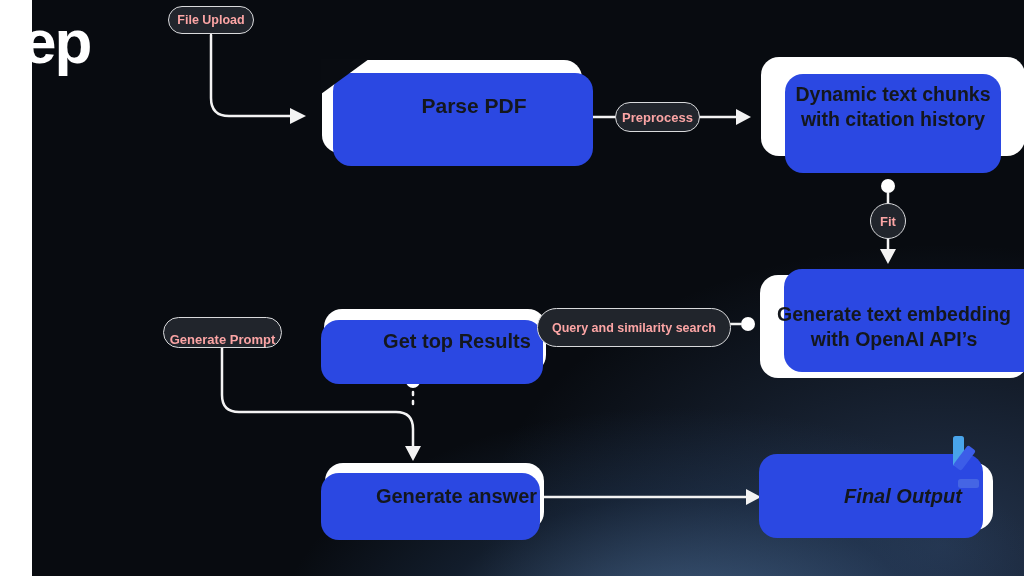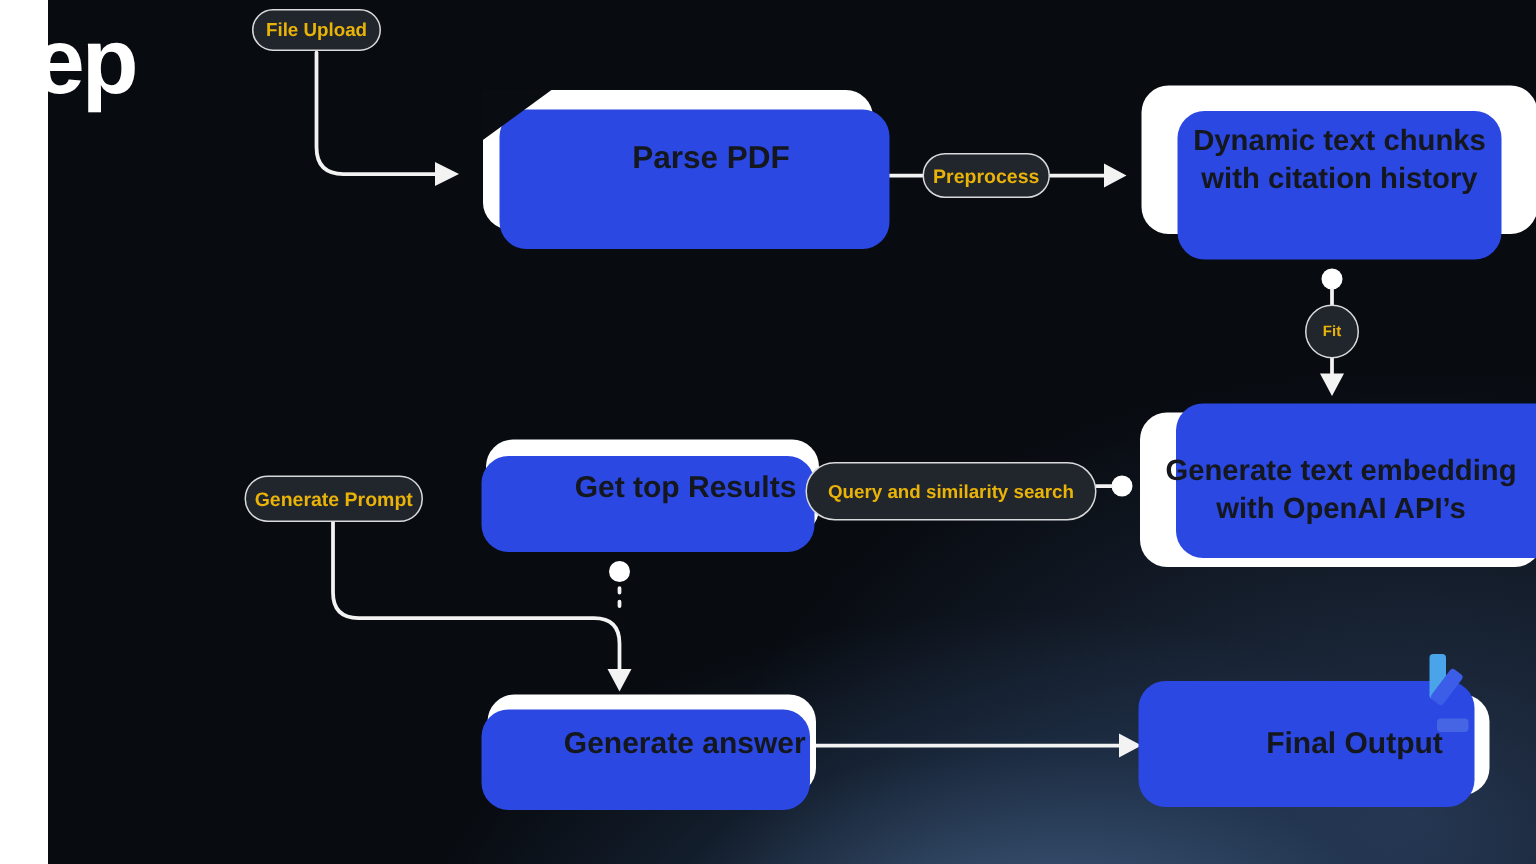--- a/index.html
+++ b/index.html
@@ -33,38 +33,38 @@
   .node-parse{left:290px;top:60px;width:216px;height:93px;font-size:21px;}
   .node-parse::before{top:13px;left:11px;width:100%;height:100%;}
   .corner-cut{
     position:absolute;top:-1px;left:-1px;width:48px;height:35px;
     background:#090c11;clip-path:polygon(0 0,100% 0,0 100%);
   }
   .node-chunks{left:729px;top:57px;width:264px;height:99px;font-size:19.5px;padding:0 14px;box-sizing:border-box;}
   .node-chunks::before{top:17px;left:24px;right:24px;height:100%;}
   .node-embedding{left:728px;top:275px;width:268px;height:103px;font-size:19.5px;padding:0 10px;box-sizing:border-box;}
   .node-embedding::before{top:-6px;left:24px;width:100%;height:100%;}
-  .node-results{left:292px;top:293px;width:178px;height:64px;font-size:20px;}
+  .node-results{left:292px;top:309px;width:178px;height:64px;font-size:20px;}
   .node-results::before{top:11px;left:-3px;width:100%;height:100%;}
   .node-answer{left:293px;top:463px;width:175px;height:67px;font-size:20px;text-align:center;}
   .node-answer::before{top:10px;left:-4px;width:100%;height:100%;}
-  .node-final{left:737px;top:463px;width:180px;height:67px;font-size:20px;}
+  .node-final{left:737px;top:463px;width:180px;height:67px;font-size:20px;font-style:italic;}
   .node-final::before{top:-9px;left:-10px;width:100%;height:calc(100% + 17px);}
 
   .pill{
     position:absolute;z-index:2;
     background:#21252c;border:1.5px solid #d9dadc;border-radius:999px;
-    color:#eab308;font-weight:700;font-size:13px;white-space:nowrap;
+    color:#fca5a5;font-weight:700;font-size:13px;white-space:nowrap;
     display:flex;align-items:center;justify-content:center;box-sizing:border-box;
   }
   .pill-file-upload{left:136px;top:6px;width:86px;height:28px;font-size:12.5px;}
   .pill-preprocess{left:583px;top:102px;width:85px;height:30px;text-align:right;}
   .pill-query{left:505px;top:308px;width:194px;height:39px;font-size:12.5px;}
-  .pill-gen-prompt{left:131px;top:317px;width:119px;height:31px;}
-  .pill-fit{left:838px;top:203px;width:36px;height:36px;border-radius:50%;font-size:10px;}
+  .pill-gen-prompt{left:131px;top:317px;width:119px;height:31px;align-items:flex-end;}
+  .pill-fit{left:838px;top:203px;width:36px;height:36px;border-radius:50%;font-size:13px;}
 
   .sparkle{position:absolute;z-index:2;border-radius:2.5px;}
   .sparkle-v{left:921px;top:436px;width:11px;height:30px;background:#49a4ea;}
   .sparkle-d{left:920px;top:453px;width:25px;height:10px;background:#3c5de8;transform:rotate(-53deg);}
   .sparkle-h{left:926px;top:479px;width:21px;height:9px;background:#4565e4;}
 </style>
 </head>
 <body>
 
 <div class="stage">

